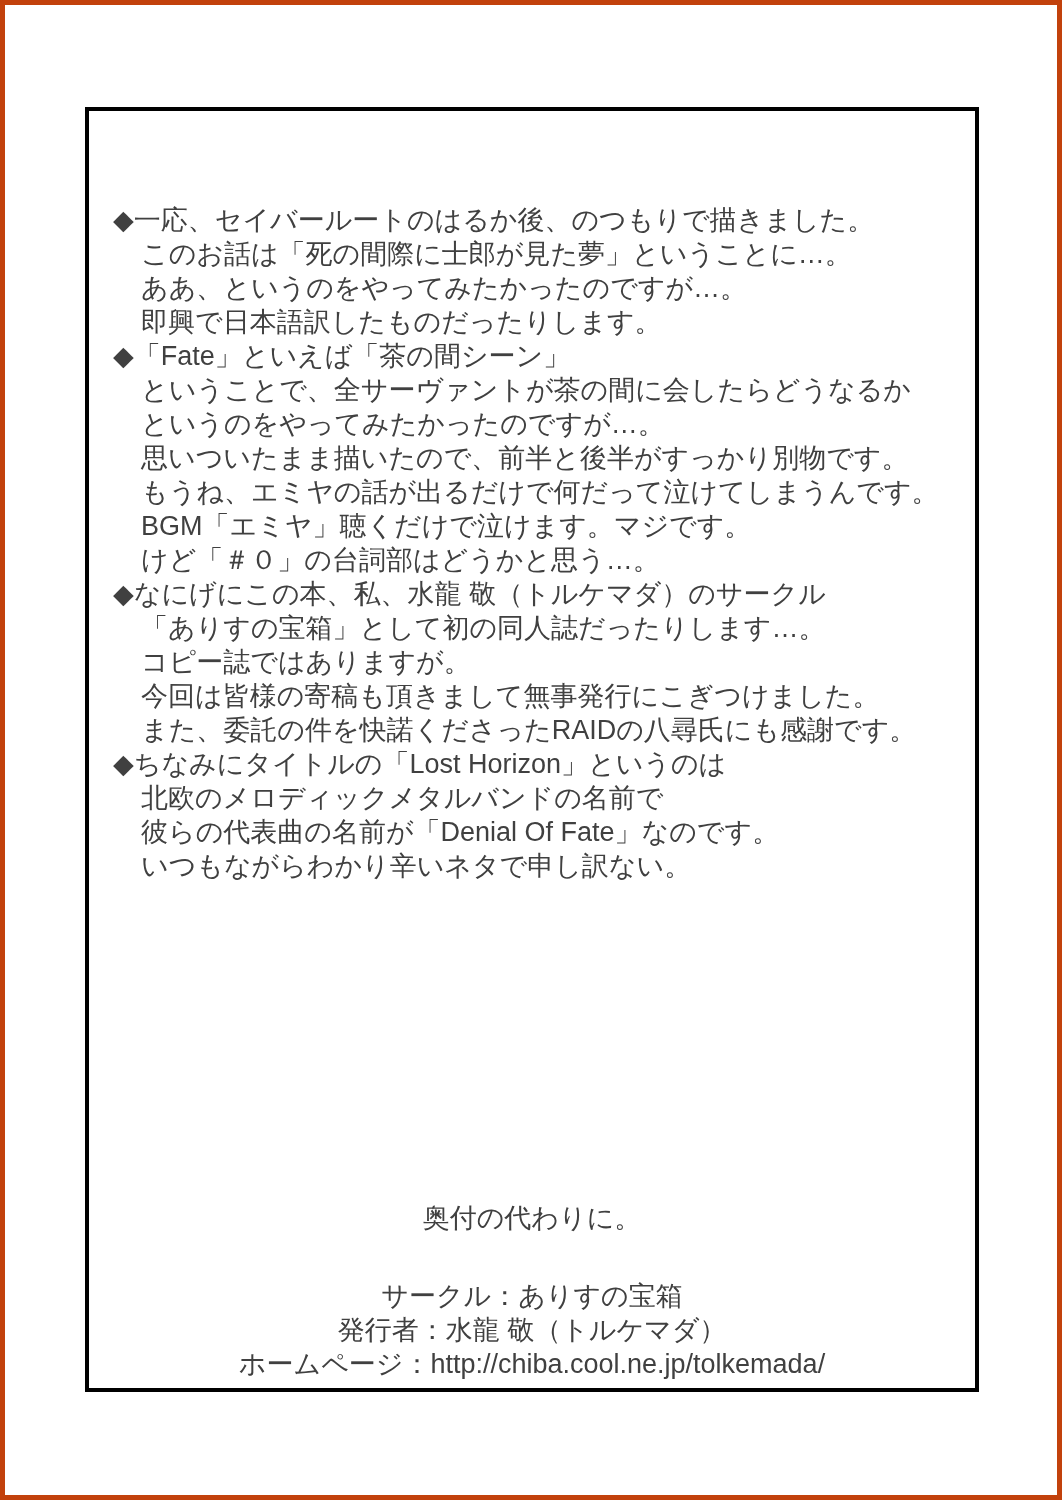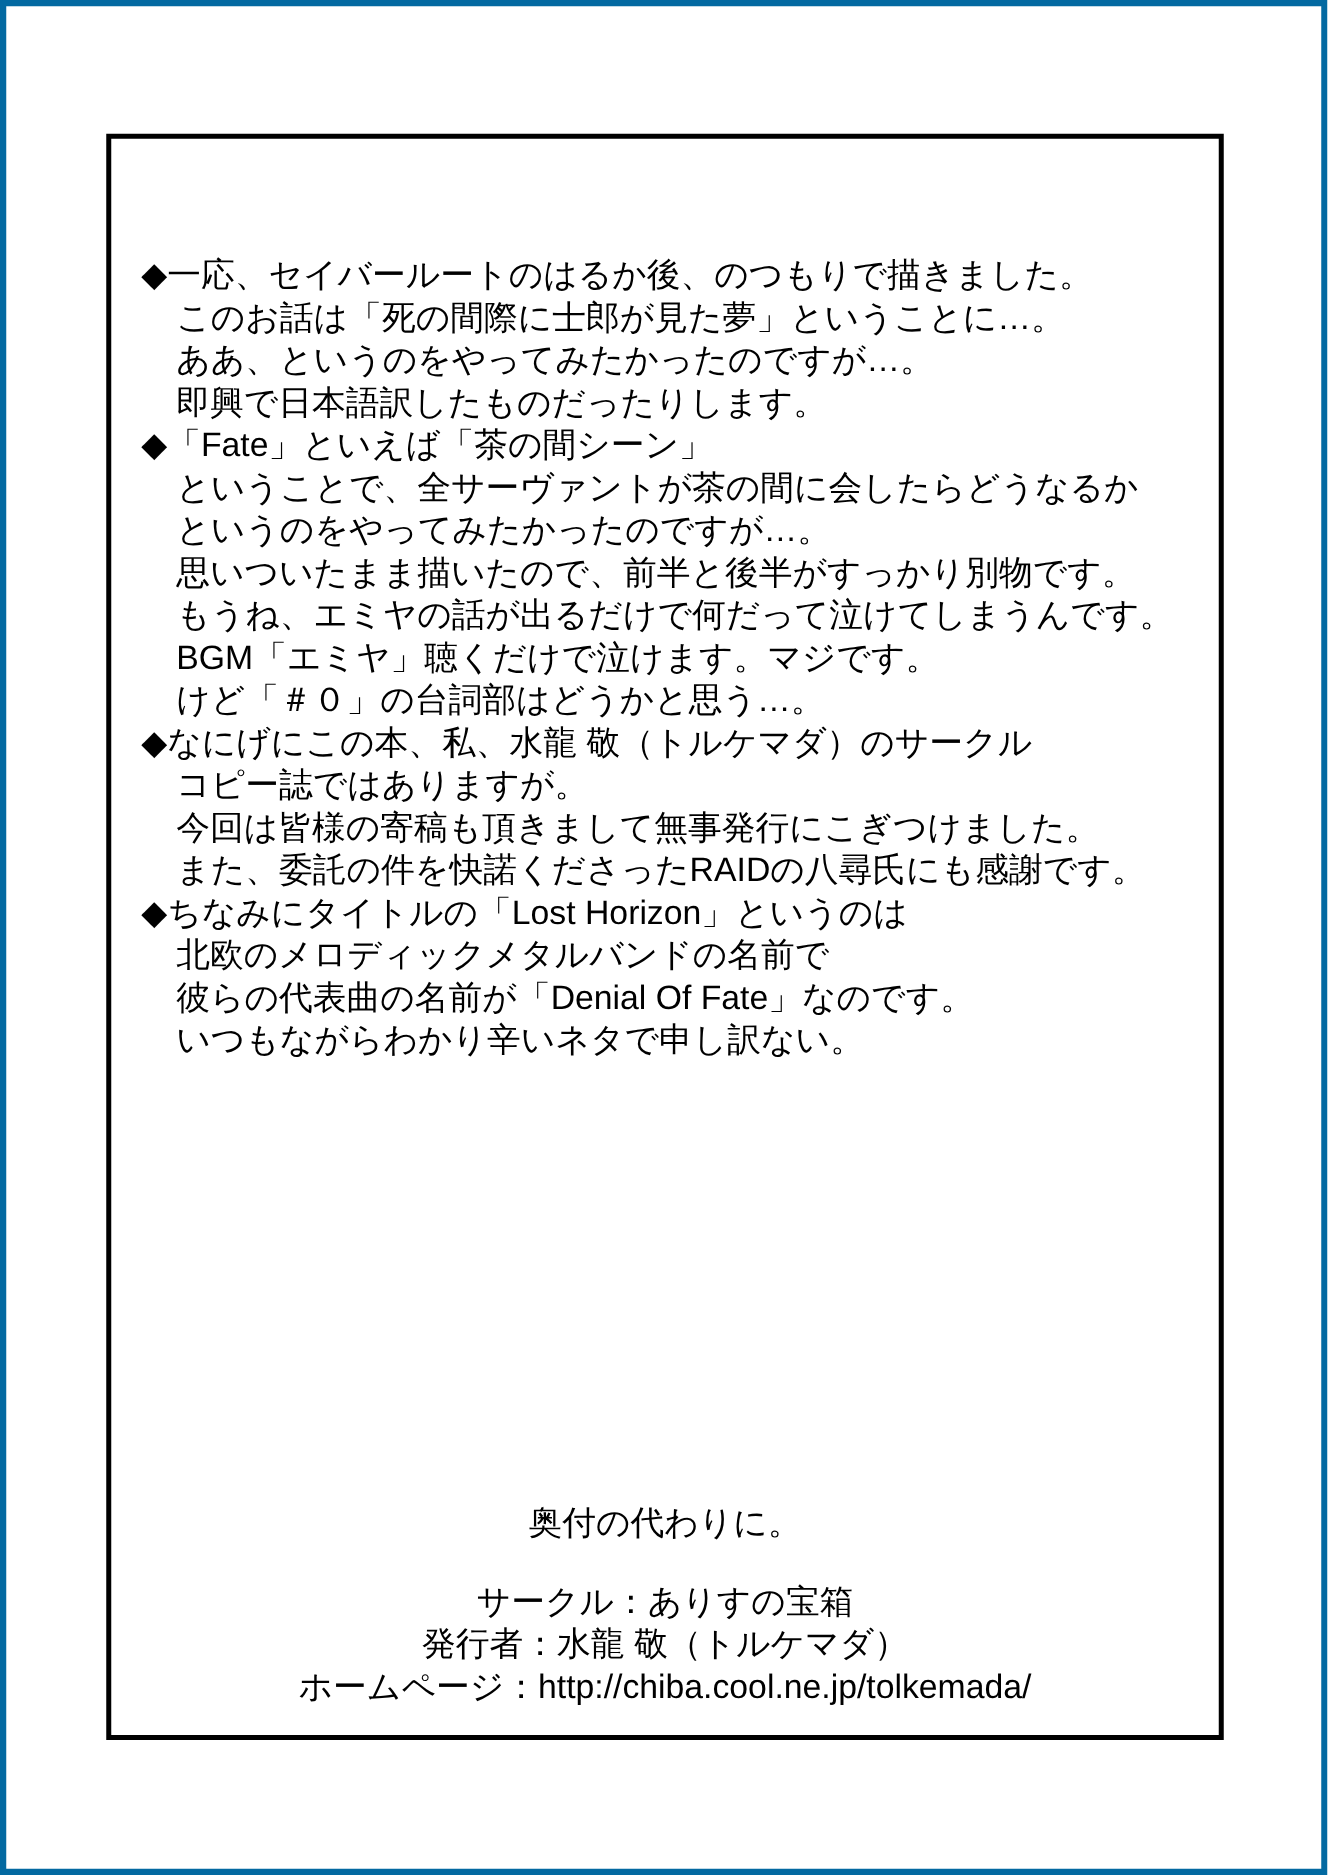--- a/index.html
+++ b/index.html
@@ -6,23 +6,23 @@
     margin: 0;
     padding: 0;
     background: #ffffff;
   }
   .page {
     position: relative;
     width: 1062px;
     height: 1500px;
     background: #ffffff;
     box-sizing: border-box;
-    border: 5px solid #0369a1;
+    border: 5px solid #c2410c;
     font-family: "Liberation Sans", "DejaVu Sans", sans-serif;
-    color: #000000;
+    color: #404040;
     overflow: hidden;
   }
   .frame {
     position: absolute;
     left: 80px;
     top: 102px;
     width: 894px;
     height: 1285px;
     box-sizing: border-box;
     border: 4px solid #000000;
@@ -48,21 +48,21 @@
     position: absolute;
     left: 0;
     right: 0;
     top: 1090px;
     text-align: center;
   }
   .colophon .line {
     white-space: nowrap;
   }
   .colophon-title {
-    margin-bottom: 29px;
+    margin-bottom: 44px;
   }
 </style>
 </head>
 <body>
 
 <div class="page">
   <div class="frame">
 
     <div class="afterword">
       <div class="line bullet">◆一応、セイバールートのはるか後、のつもりで描きました。</div>
@@ -70,20 +70,21 @@
       <div class="line cont">ああ、というのをやってみたかったのですが…。</div>
       <div class="line cont">即興で日本語訳したものだったりします。</div>
       <div class="line bullet">◆「Fate」といえば「茶の間シーン」</div>
       <div class="line cont">ということで、全サーヴァントが茶の間に会したらどうなるか</div>
       <div class="line cont">というのをやってみたかったのですが…。</div>
       <div class="line cont">思いついたまま描いたので、前半と後半がすっかり別物です。</div>
       <div class="line cont">もうね、エミヤの話が出るだけで何だって泣けてしまうんです。</div>
       <div class="line cont">BGM「エミヤ」聴くだけで泣けます。マジです。</div>
       <div class="line cont">けど「＃０」の台詞部はどうかと思う…。</div>
       <div class="line bullet">◆なにげにこの本、私、水龍 敬（トルケマダ）のサークル</div>
+      <div class="line cont">「ありすの宝箱」として初の同人誌だったりします…。</div>
       <div class="line cont">コピー誌ではありますが。</div>
       <div class="line cont">今回は皆様の寄稿も頂きまして無事発行にこぎつけました。</div>
       <div class="line cont">また、委託の件を快諾くださったRAIDの八尋氏にも感謝です。</div>
       <div class="line bullet">◆ちなみにタイトルの「Lost Horizon」というのは</div>
       <div class="line cont">北欧のメロディックメタルバンドの名前で</div>
       <div class="line cont">彼らの代表曲の名前が「Denial Of Fate」なのです。</div>
       <div class="line cont">いつもながらわかり辛いネタで申し訳ない。</div>
     </div>
 
     <div class="colophon">

